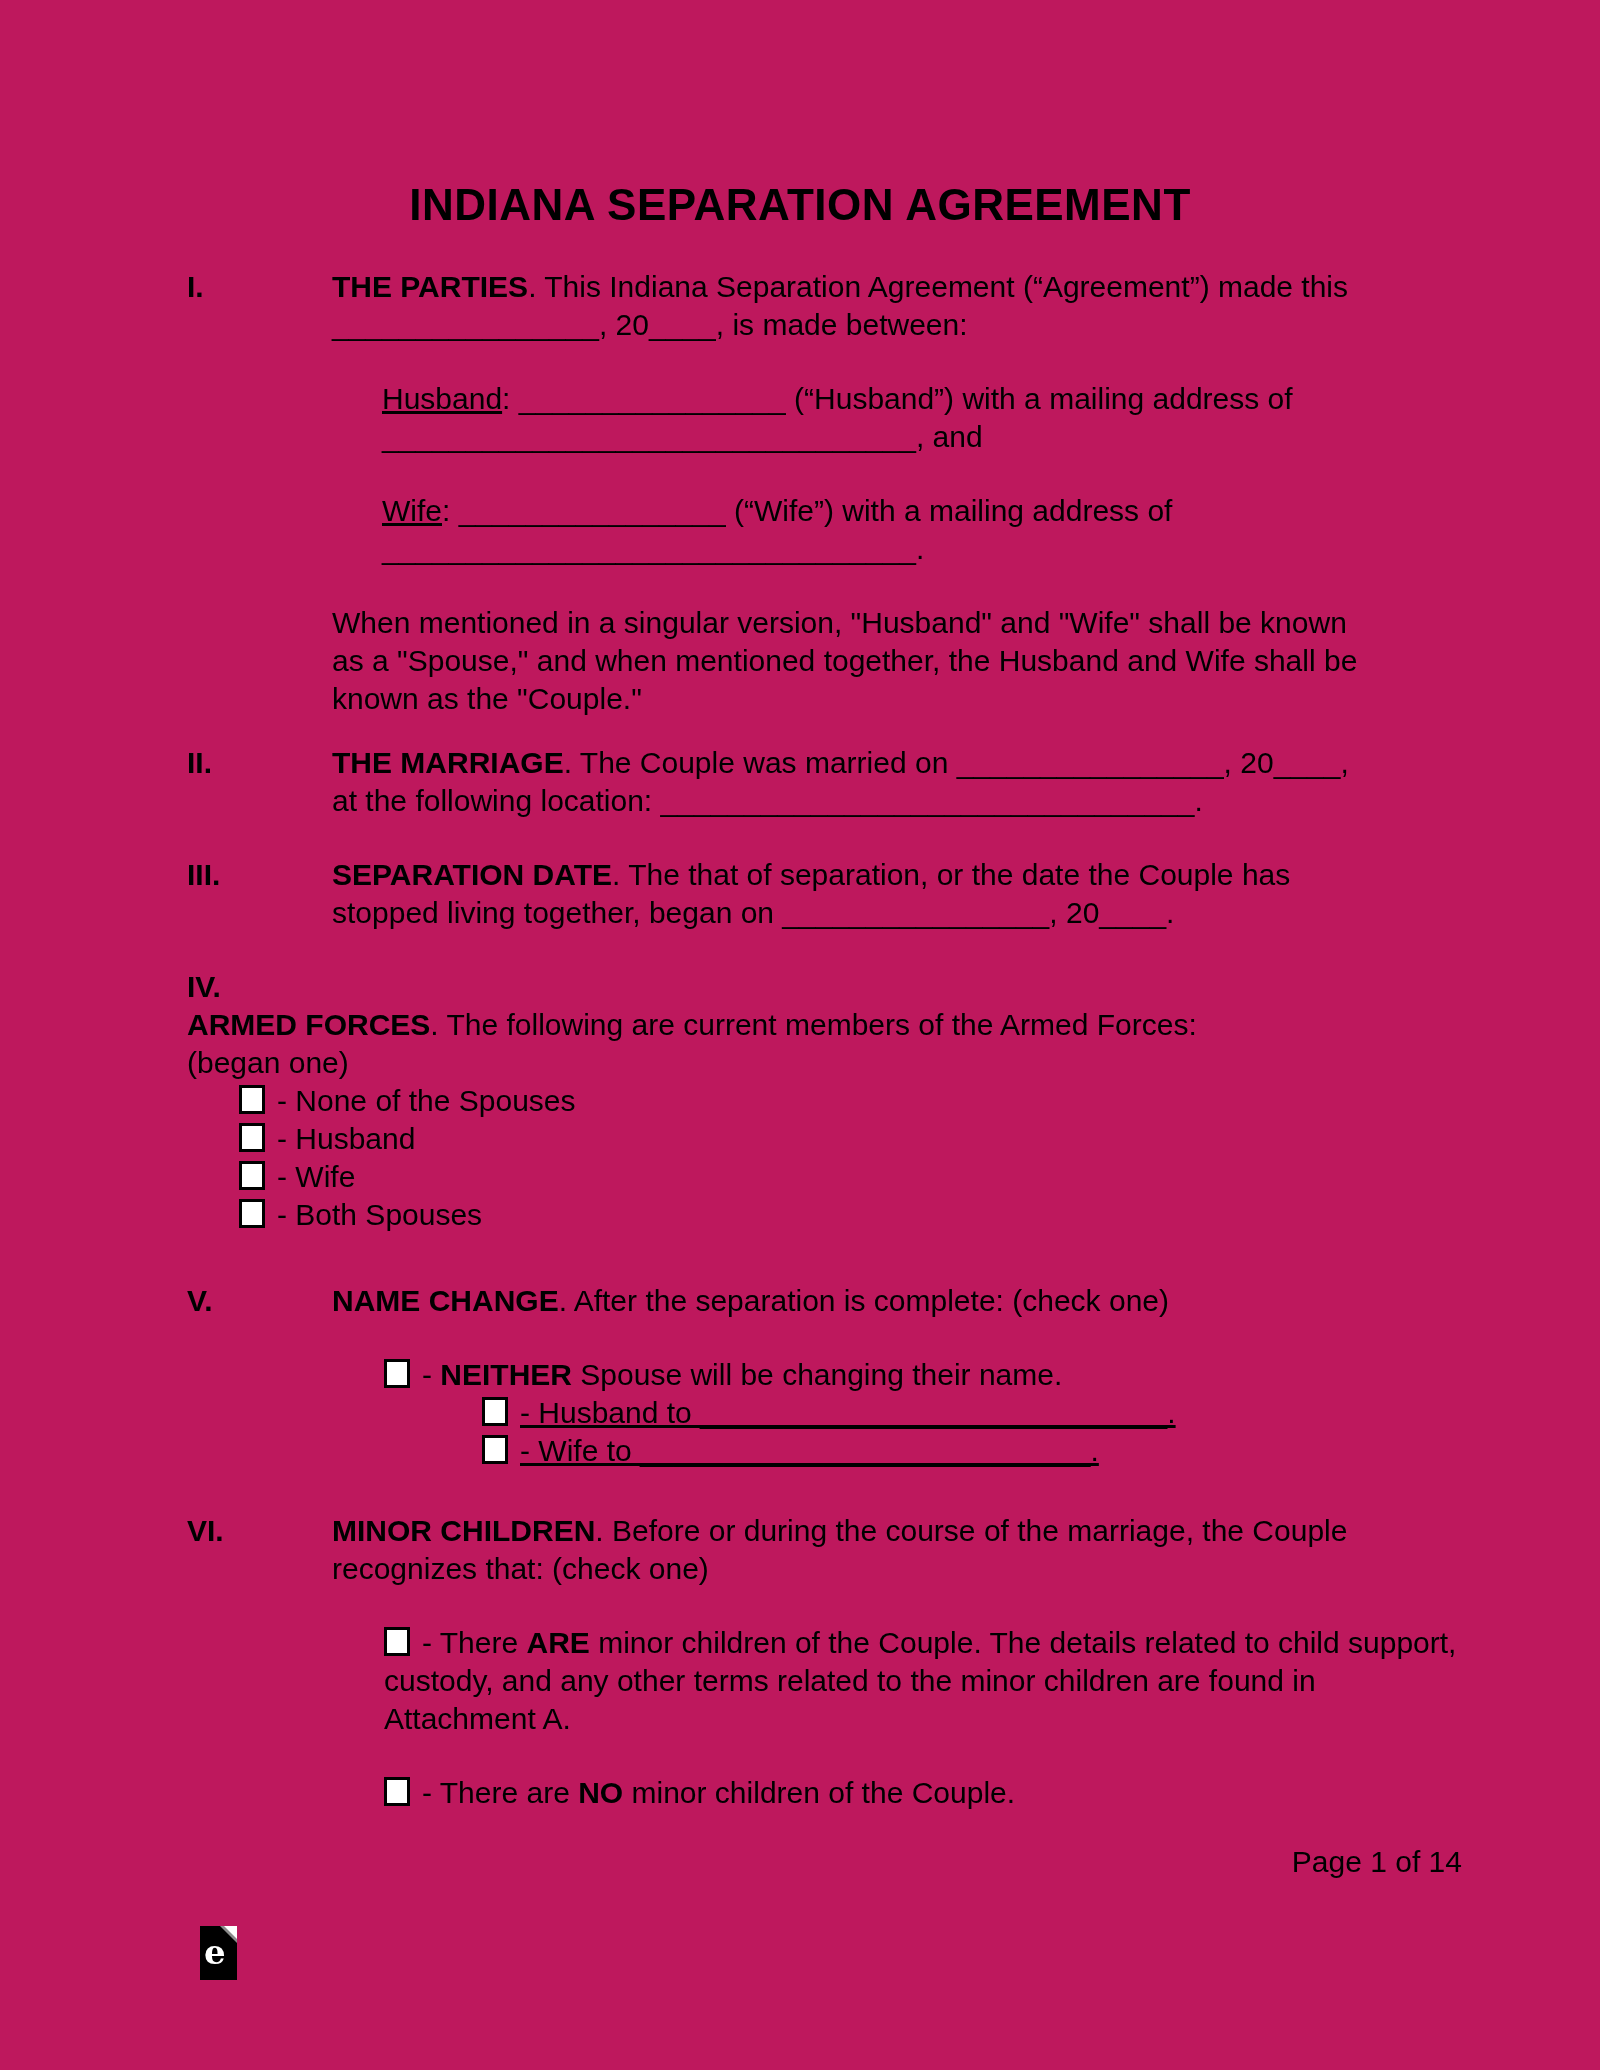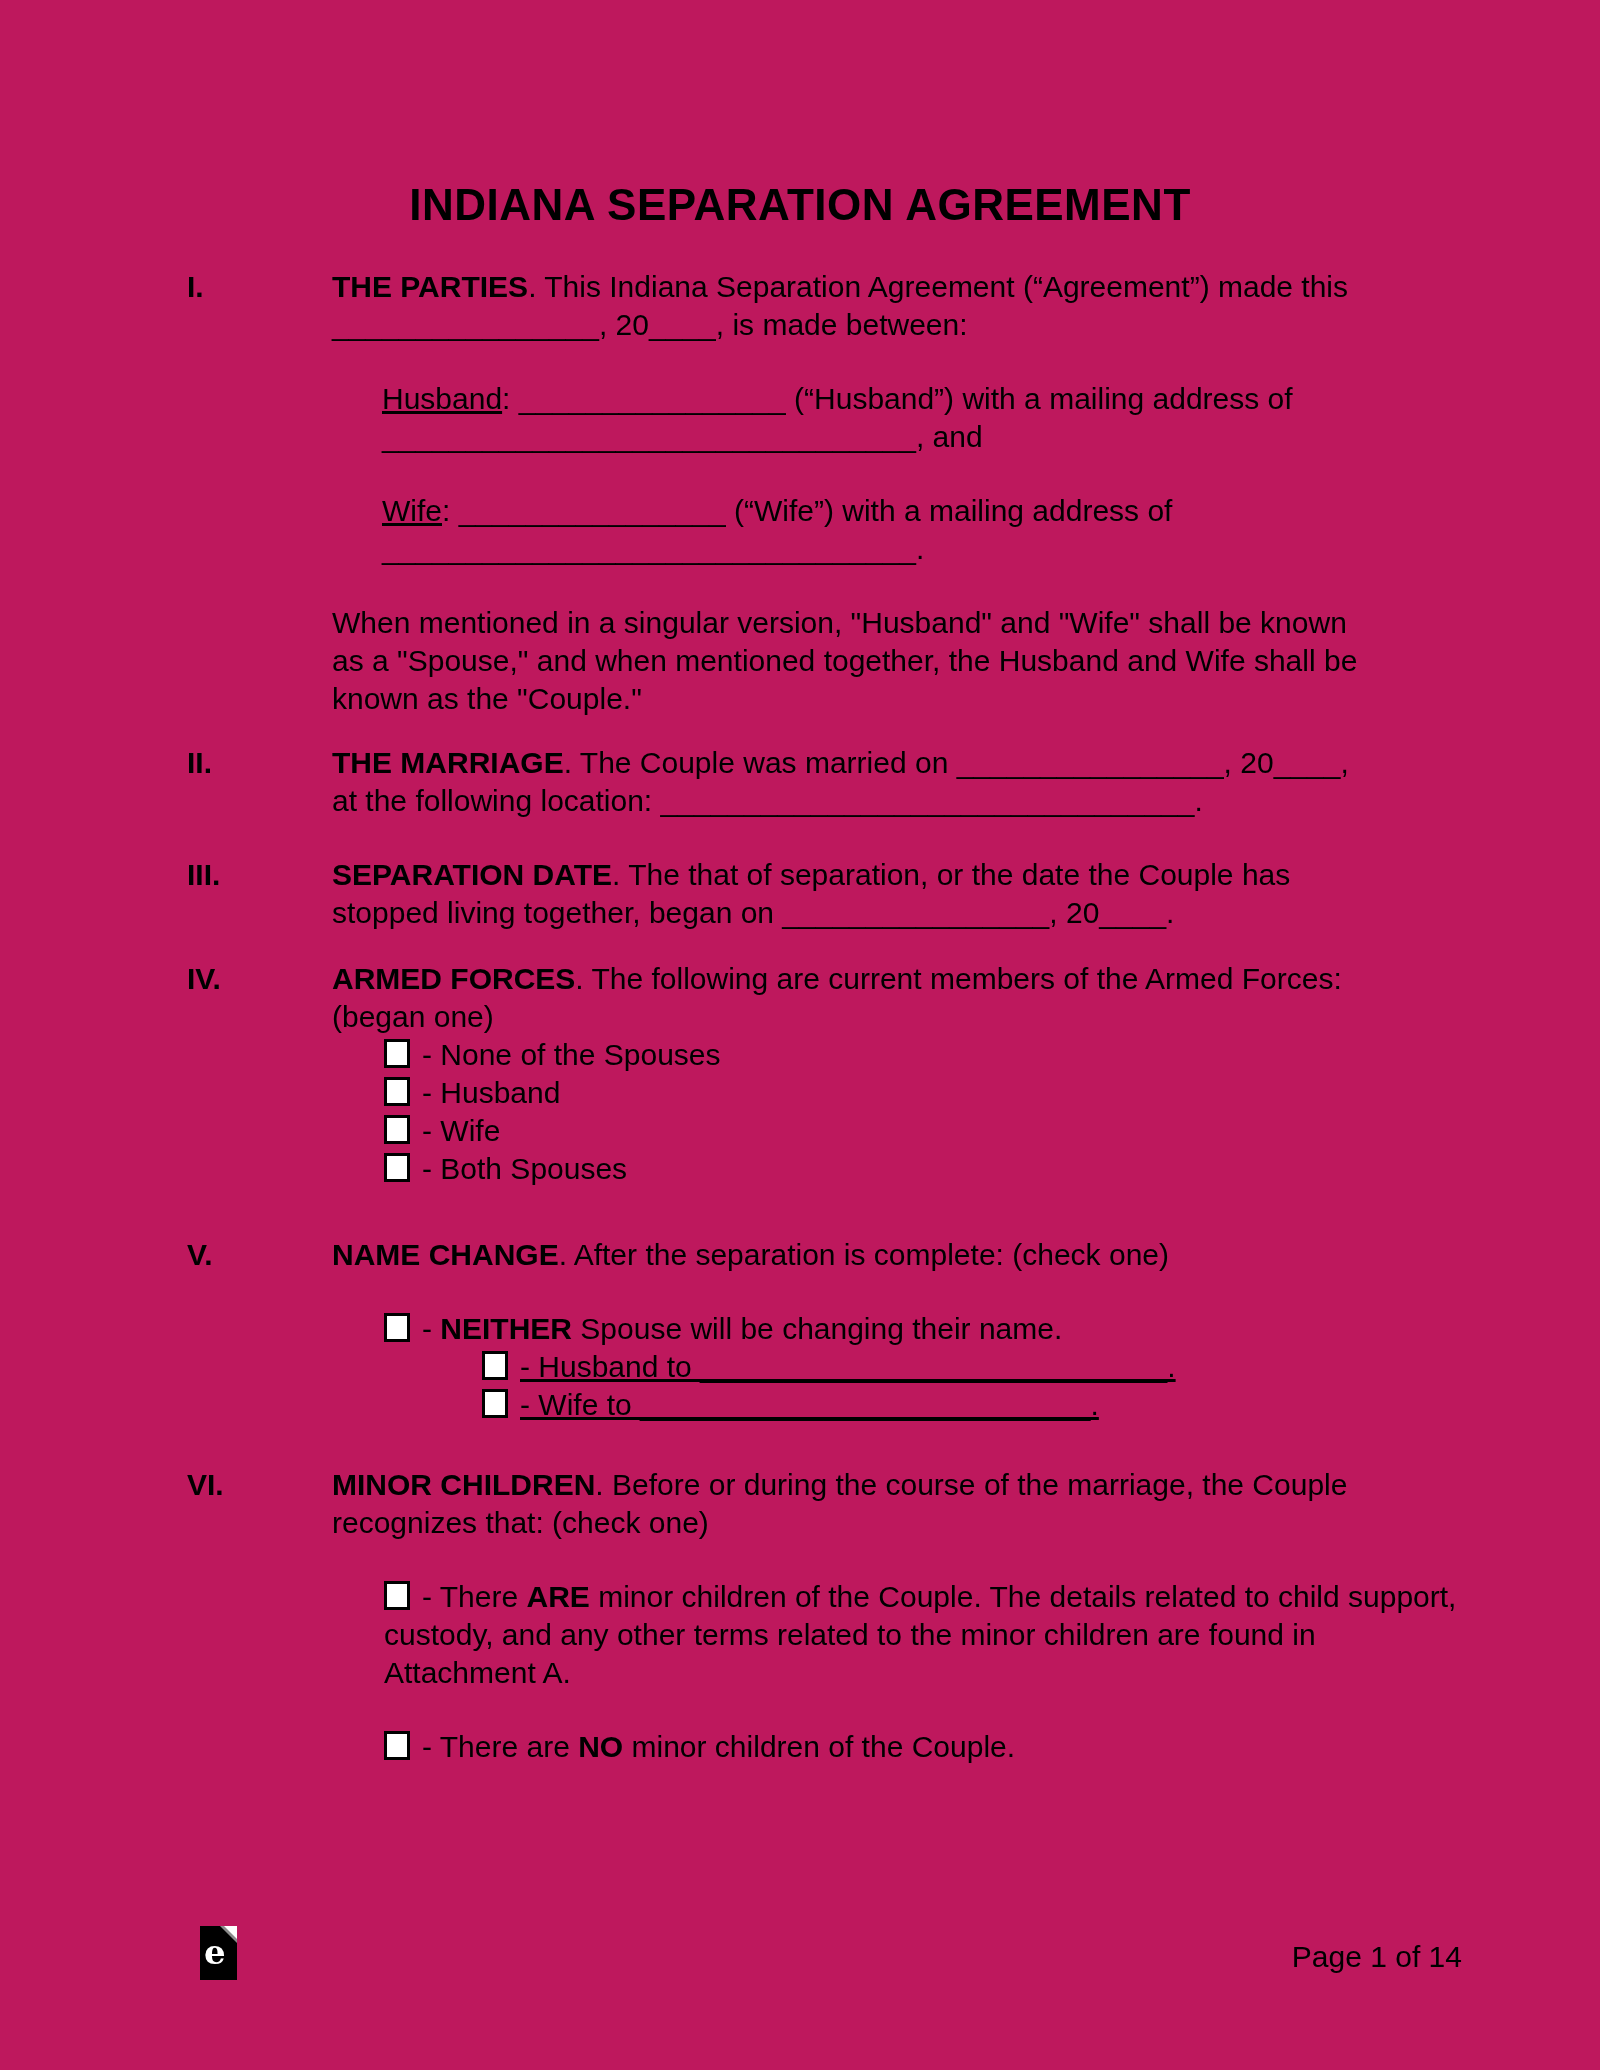--- a/index.html
+++ b/index.html
@@ -19,21 +19,21 @@
     font-size:44px;
     line-height:54px;
     font-weight:bold;
     letter-spacing:0.5px;
   }
   .row { display:flex; padding-left:187px; }
   .num { width:145px; flex:none; font-weight:bold; }
   .sbody { width:1128px; }
   .sec { margin-top:36px; }
   .m-ii { margin-top:26px; }
-  .m-iv { margin-top:28px; }
+  .m-iv { margin-top:36px;flex-direction:column; }
   .m-v  { margin-top:48px; }
   .m-vi { margin-top:42px; }
   .party { margin-top:36px; margin-left:50px; }
   .note { margin-top:36px; }
   .ul { text-decoration:underline; }
   b { font-weight:bold; }
   .checkbox {
     display:inline-block;
     width:20px; height:23px;
     border:3px solid #000;
@@ -59,21 +59,21 @@
   .footer-logo .fold-cut {
     position:absolute; top:0; right:0; width:0; height:0;
     border-top:13px solid #ffffff; border-left:13px solid transparent;
   }
   .footer-logo .logo-letter {
     position:absolute; left:4px; top:9px;
     color:#fff; font-family:"DejaVu Serif", serif;
     font-weight:bold; font-size:34px; line-height:34px;
   }
   .page-number {
-    position:absolute; top:1938px; right:138px;
+    position:absolute; top:1843px; right:138px;
     font-size:30px; line-height:38px;
   }
 </style>
 </head>
 <body>
 
 <div class="page">
 
   <h1 class="title">INDIANA SEPARATION AGREEMENT</h1>
 

